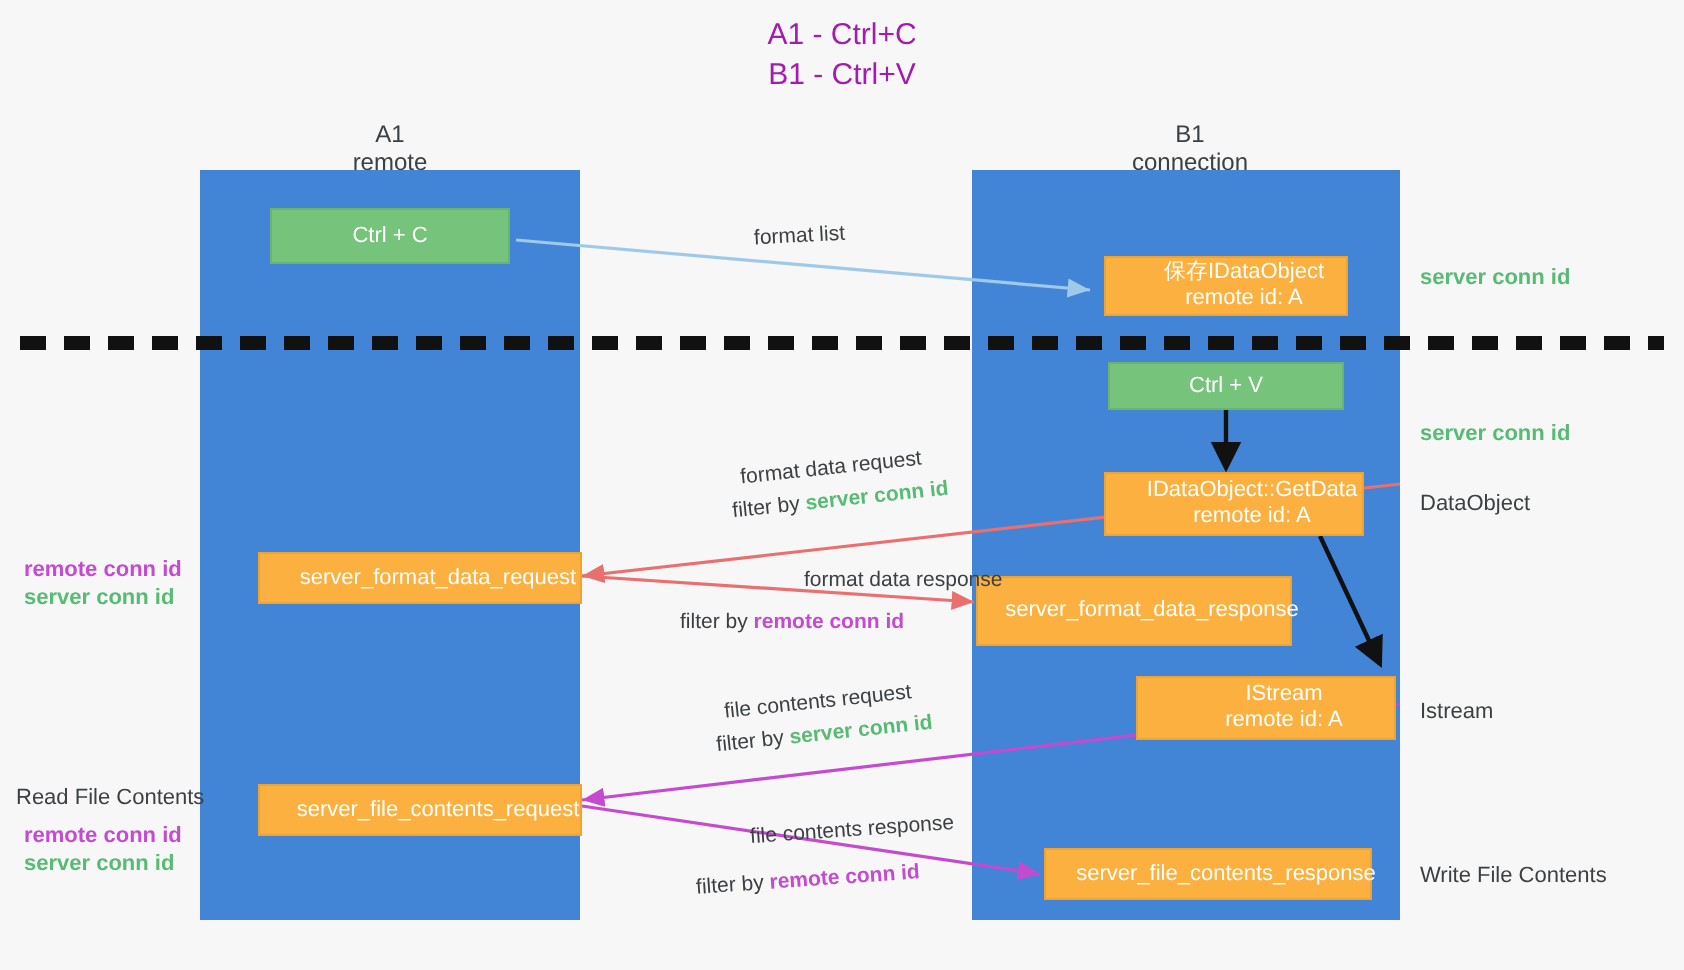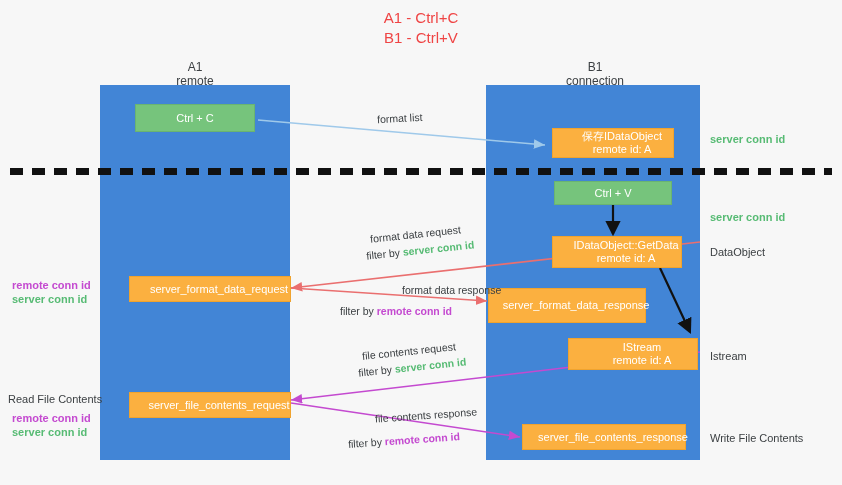--- a/index.html
+++ b/index.html
@@ -8,21 +8,21 @@
     background:#f7f7f7;
     font-family:"Liberation Sans","DejaVu Sans",sans-serif;
     overflow:hidden;
     position:relative;
   }
   #stage{position:absolute;left:0;top:0;width:842px;height:485px;}
   svg#wires{position:absolute;left:0;top:0;width:842px;height:485px;pointer-events:none;}
 
   .title{
     position:absolute;left:0;top:8px;width:842px;
-    text-align:center;color:#ef4444;font-size:15px;line-height:20px;
+    text-align:center;color:#a21caf;font-size:15px;line-height:20px;
   }
 
   .collabel{
     position:absolute;text-align:center;color:#3c4043;font-size:12px;line-height:14px;
   }
 
   .lane{position:absolute;background:#4285d6;}
 
   .box{
     position:absolute;box-sizing:border-box;

